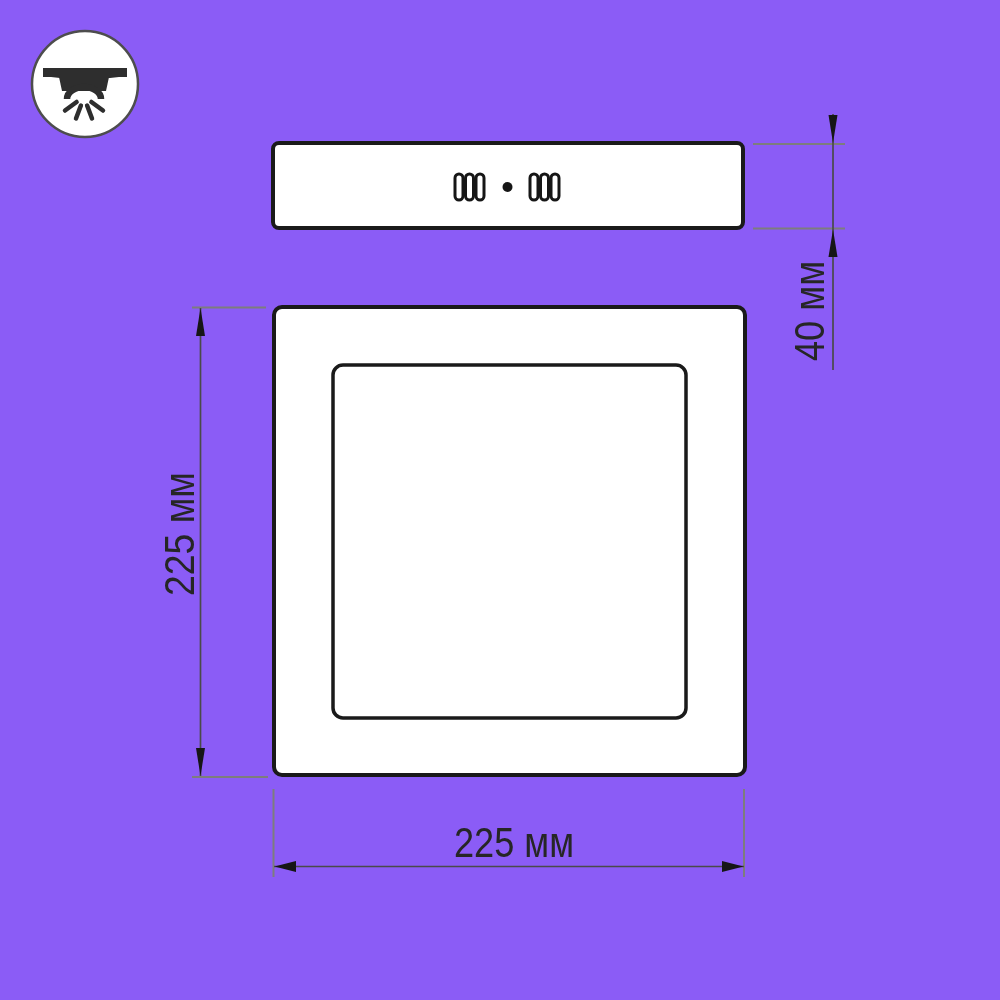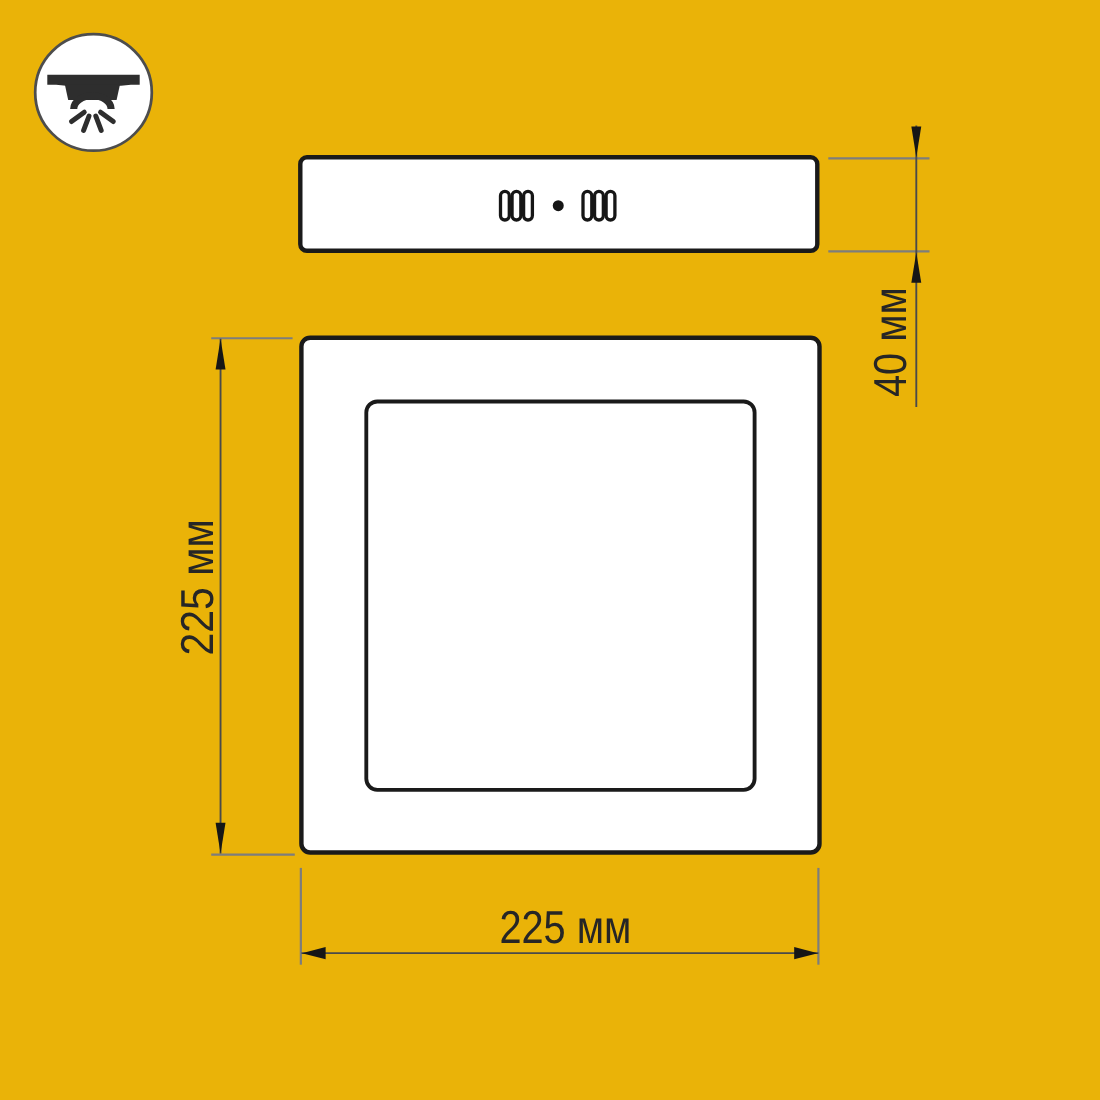--- a/index.html
+++ b/index.html
@@ -8,21 +8,21 @@
     background: #ffffff;
     width: 1000px;
     height: 1000px;
     overflow: hidden;
     font-family: "Liberation Sans", sans-serif;
   }
   .stage {
     position: relative;
     width: 1000px;
     height: 1000px;
-    background: #eab308;
+    background: #8b5cf6;
   }
   svg { display: block; }
   .outline {
     fill: #ffffff;
     stroke: #1a1a1a;
     stroke-width: 4;
   }
   .outline-thin {
     fill: #ffffff;
     stroke: #1a1a1a;

